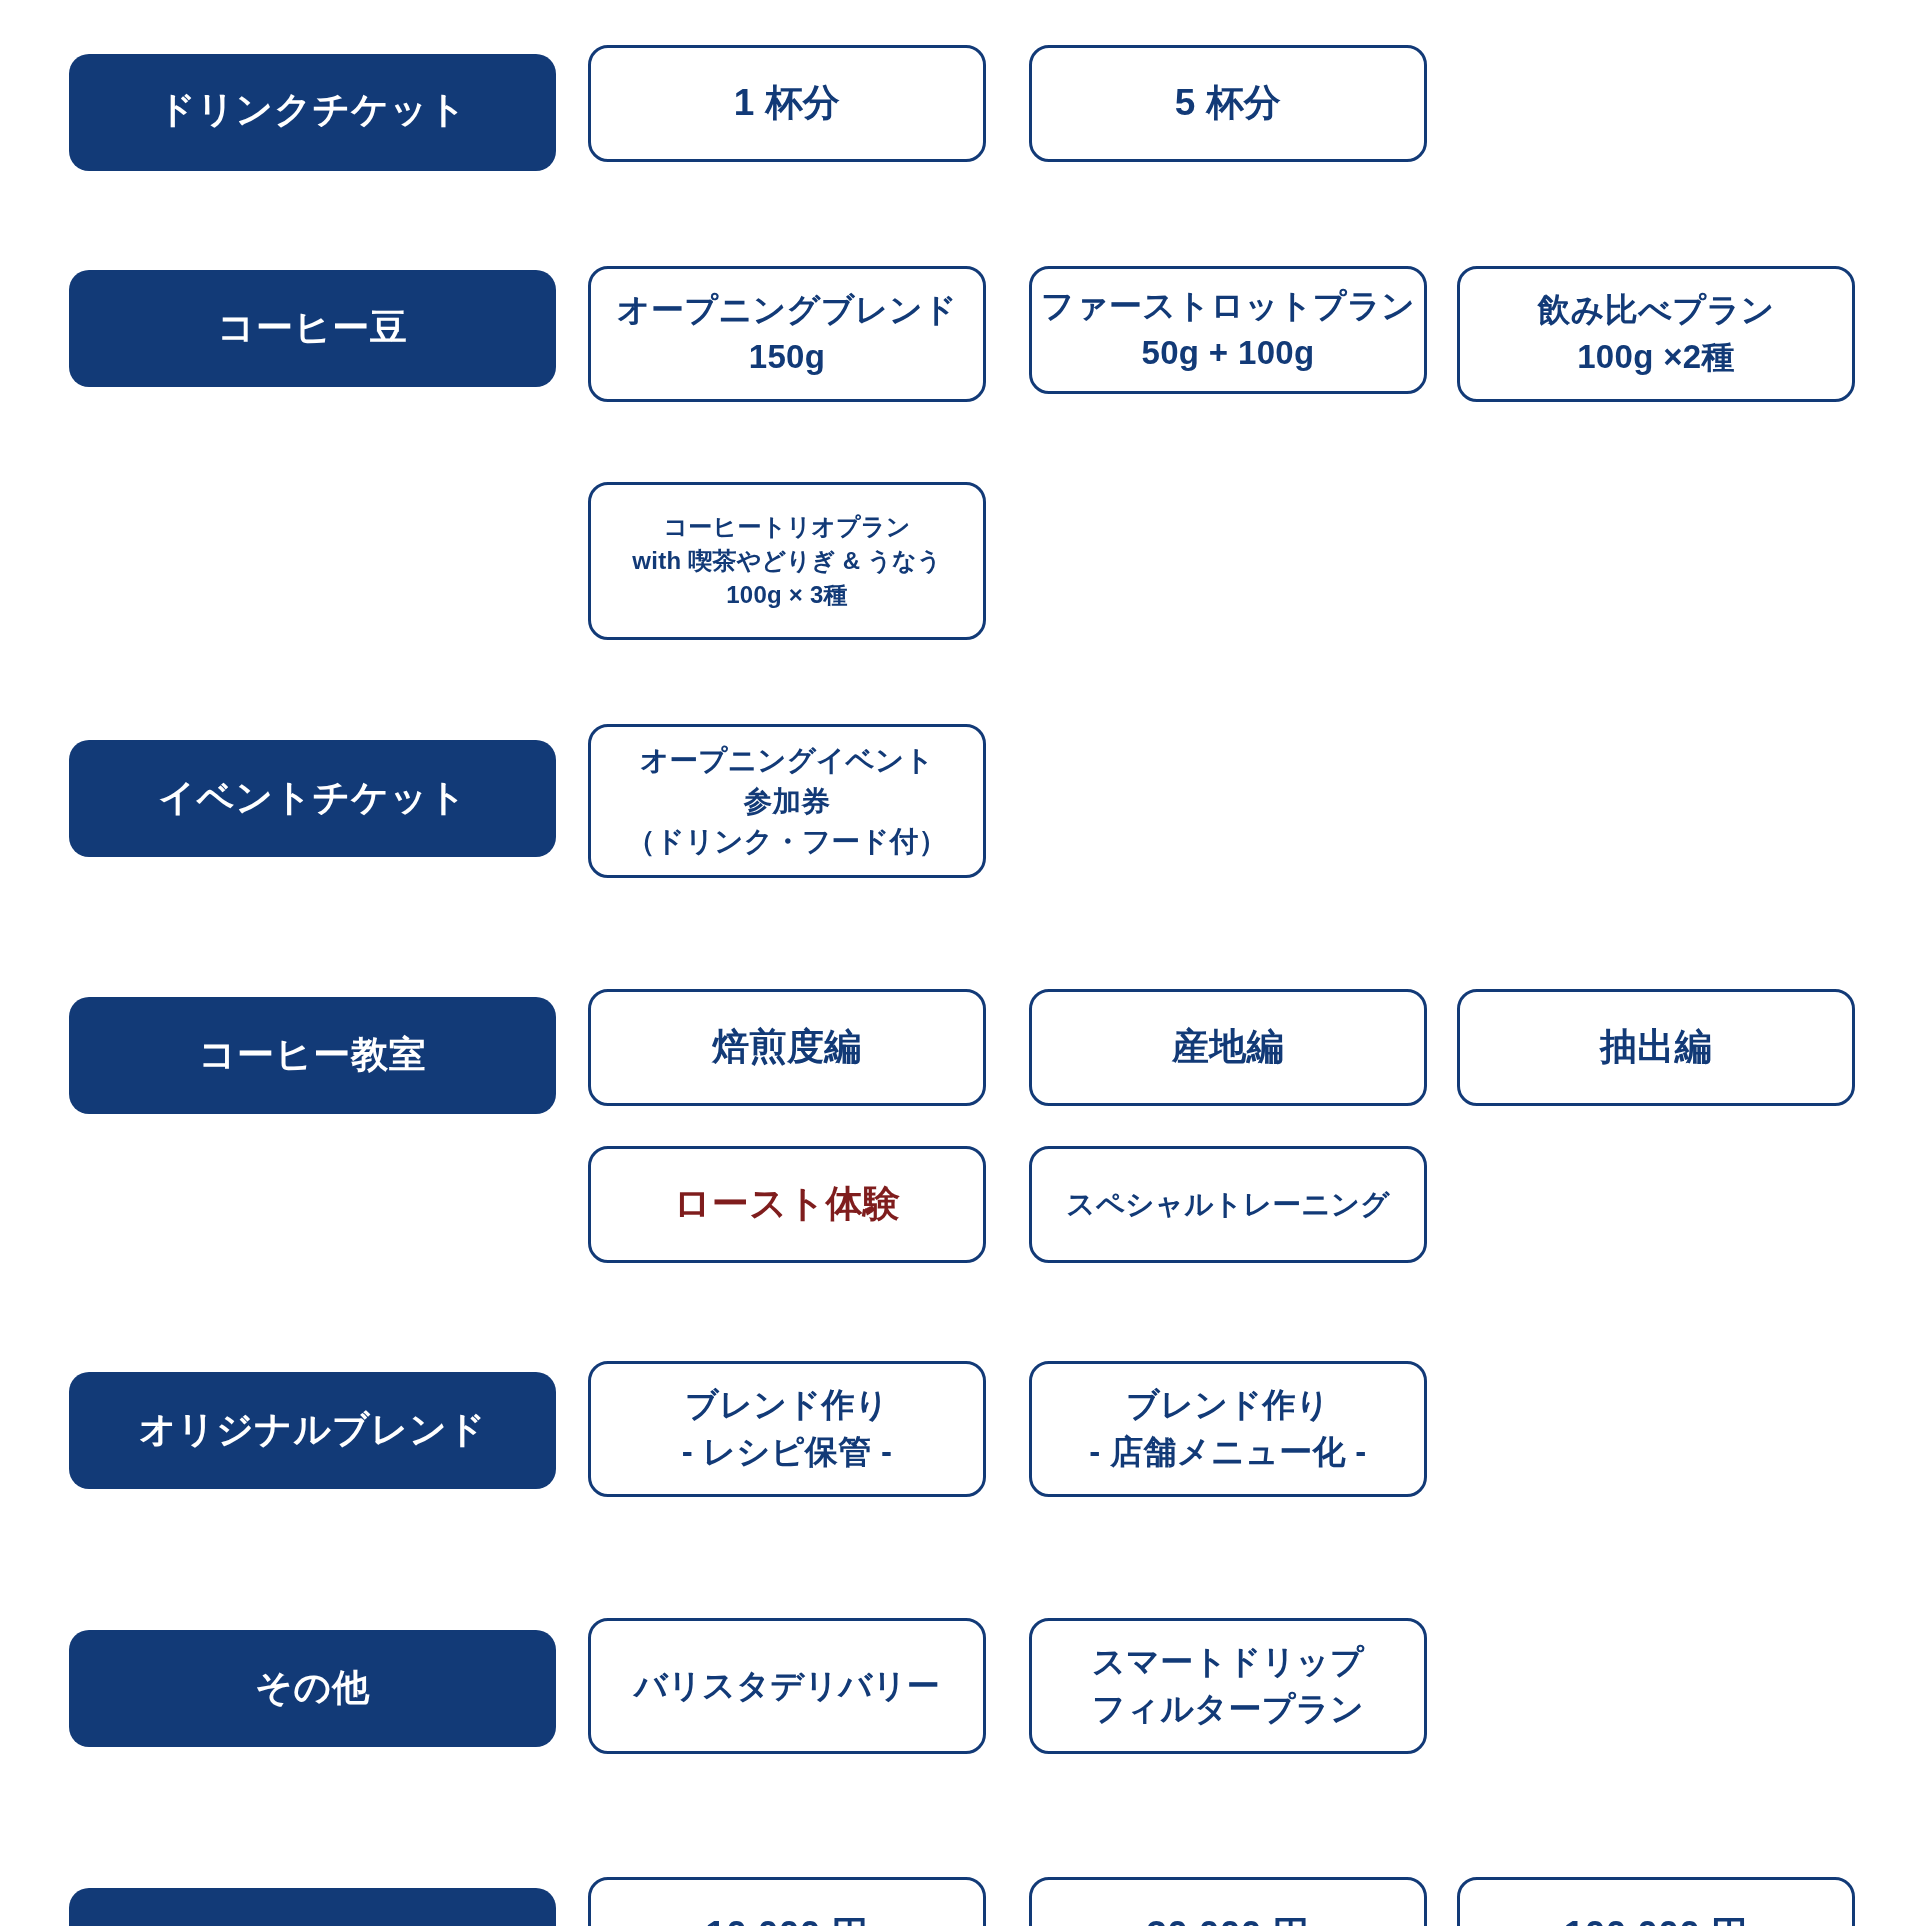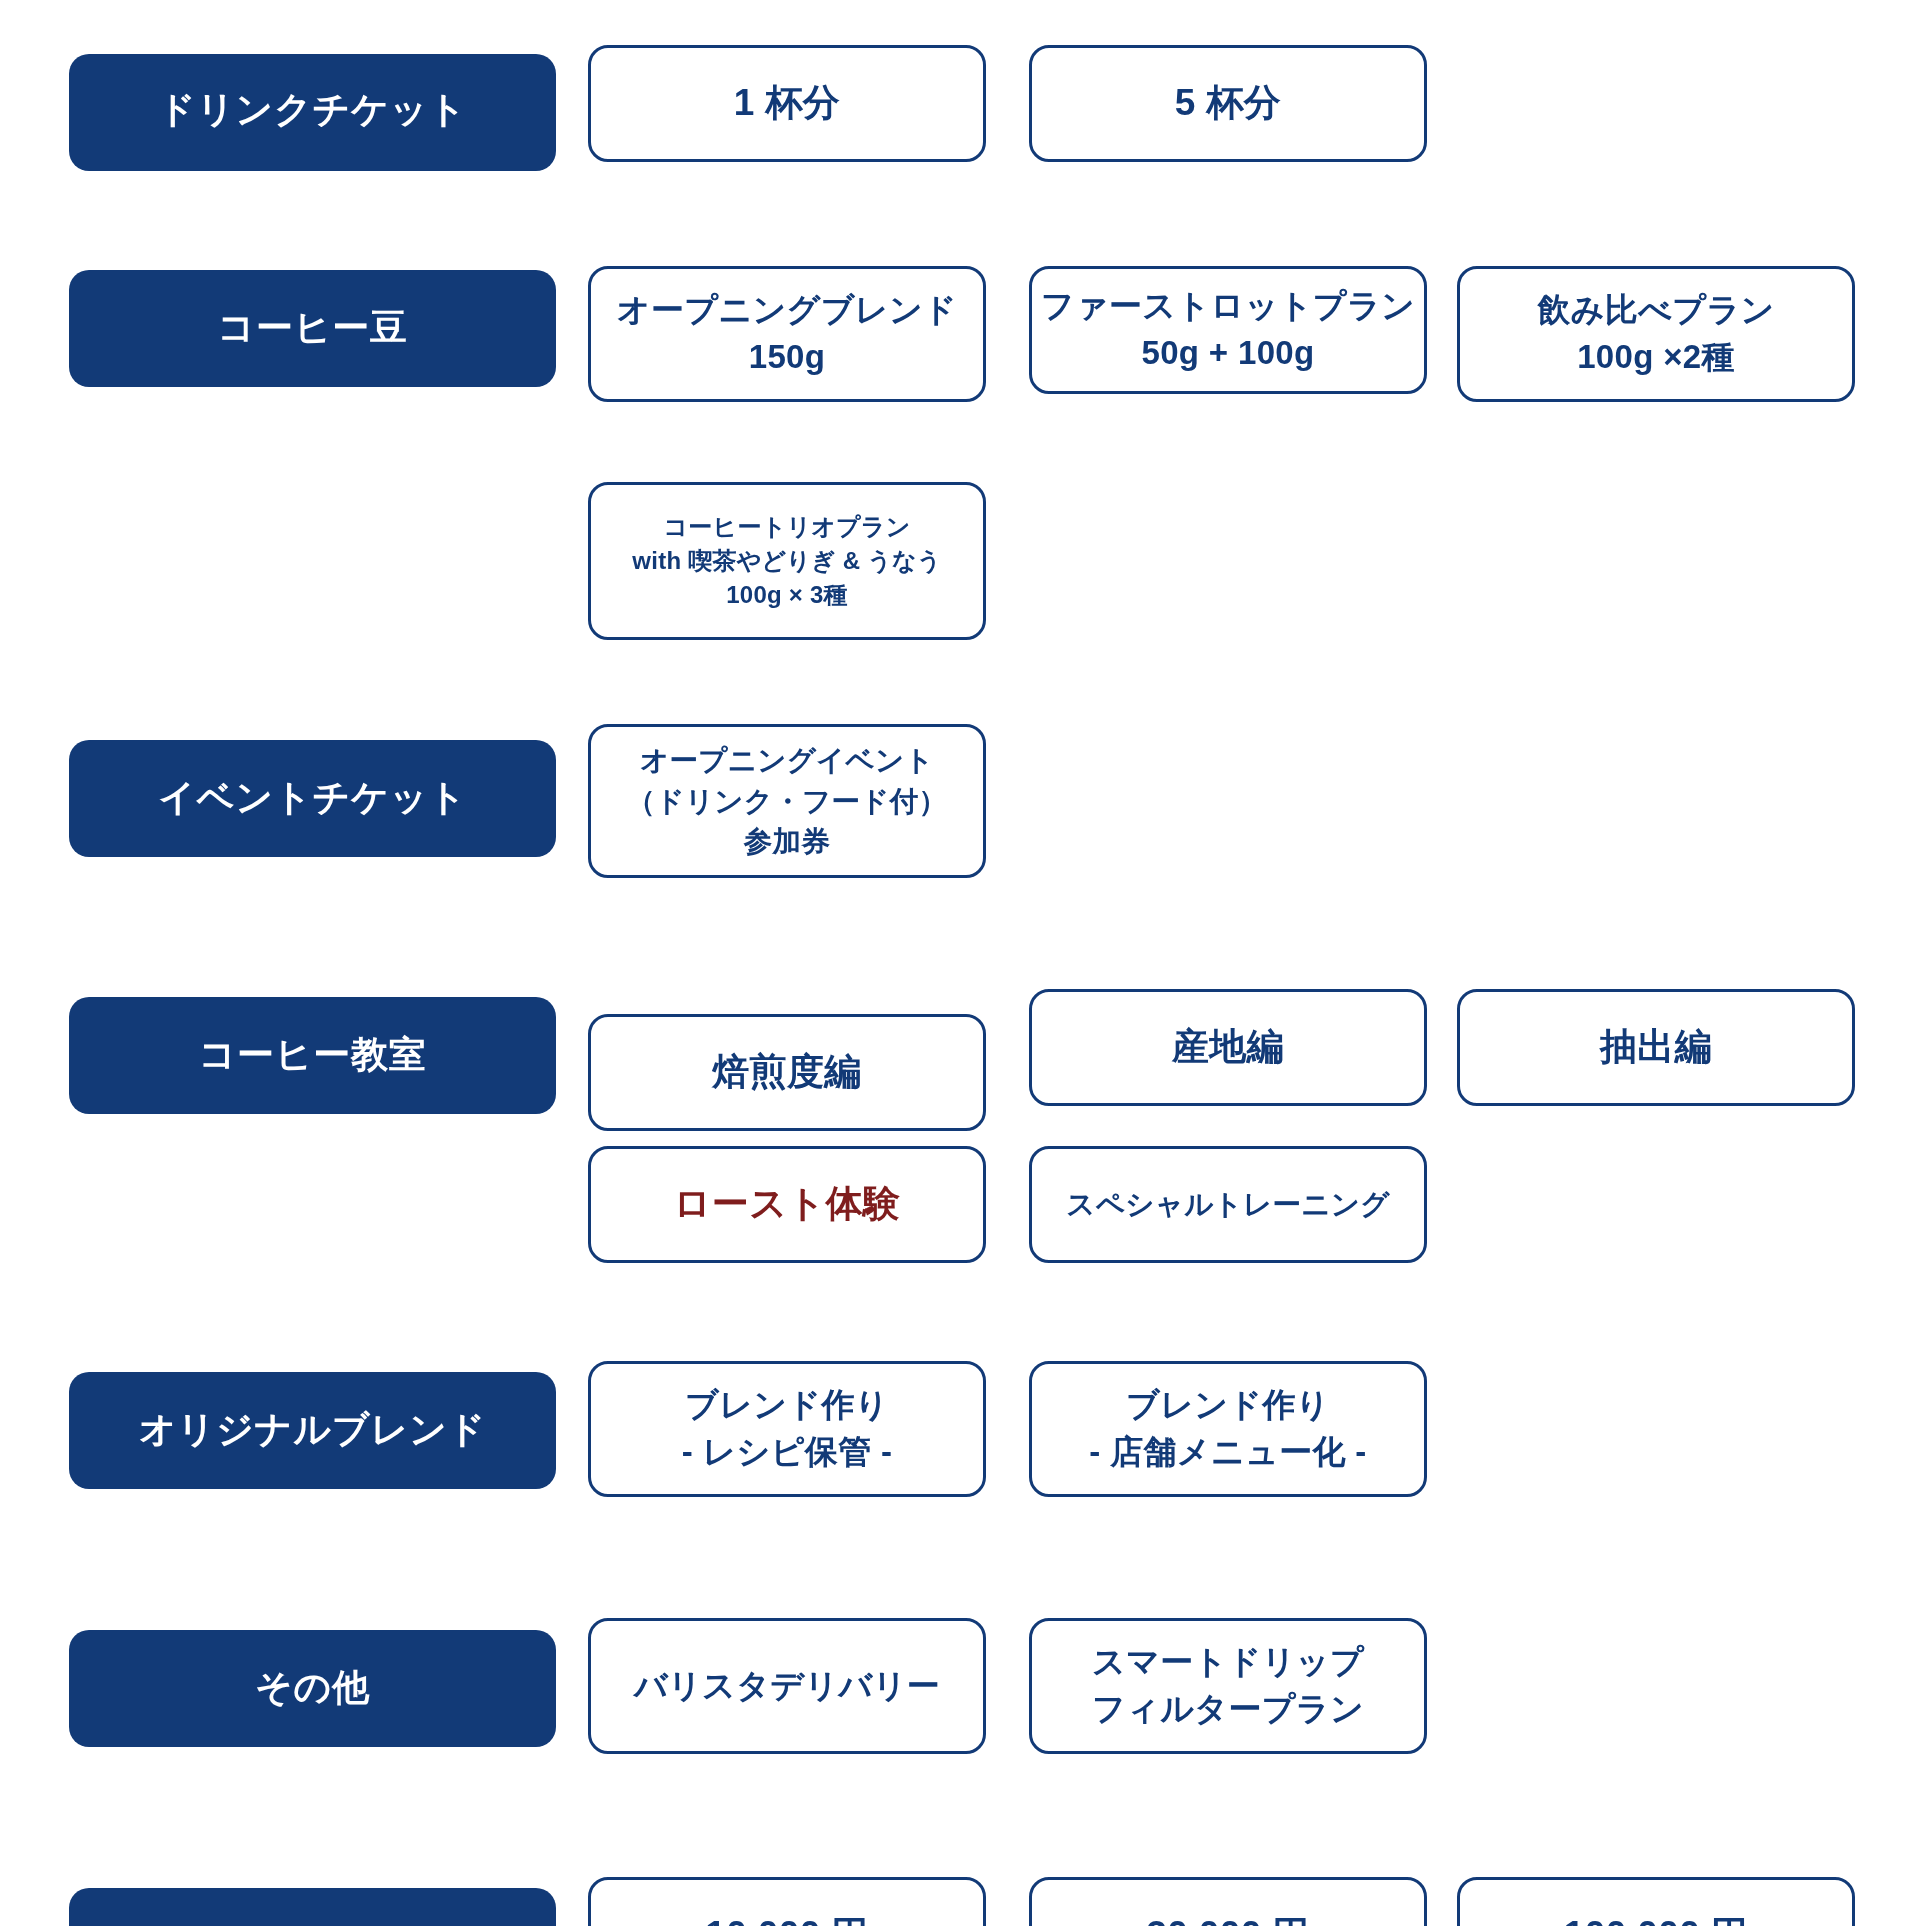--- a/index.html
+++ b/index.html
@@ -103,29 +103,29 @@
     <span class="line">with 喫茶やどりぎ &amp; うなう</span>
     <span class="line">100g × 3種</span>
   </div>
 
   <div class="cell label fs-lg" style="left: 69px; top: 740px; width: 487px; height: 117px; background: rgb(18, 58, 119);">
     <span class="line">イベントチケット</span>
   </div>
 
   <div class="cell option fs-sm" style="left: 588px; top: 724px; width: 398px; height: 154px; border-color: rgb(18, 58, 119); color: rgb(18, 58, 119);">
     <span class="line">オープニングイベント</span>
+    <span class="line">参加券</span>
     <span class="line">（ドリンク・フード付）</span>
-    <span class="line">参加券</span>
   </div>
 
   <div class="cell label fs-lg" style="left: 69px; top: 997px; width: 487px; height: 117px; background: rgb(18, 58, 119);">
     <span class="line">コーヒー教室</span>
   </div>
 
-  <div class="cell option fs-lg" style="left: 588px; top: 989px; width: 398px; height: 117px; border-color: rgb(18, 58, 119); color: rgb(18, 58, 119); margin-top: 25px;">
+  <div class="cell option fs-lg" style="left: 588px; top: 989px; width: 398px; height: 117px; border-color: rgb(18, 58, 119); color: rgb(18, 58, 119);">
     <span class="line">焙煎度編</span>
   </div>
 
   <div class="cell option fs-lg" style="left: 1029px; top: 989px; width: 398px; height: 117px; border-color: rgb(18, 58, 119); color: rgb(18, 58, 119);">
     <span class="line">産地編</span>
   </div>
 
   <div class="cell option fs-lg" style="left: 1457px; top: 989px; width: 398px; height: 117px; border-color: rgb(18, 58, 119); color: rgb(18, 58, 119);">
     <span class="line">抽出編</span>
   </div>

